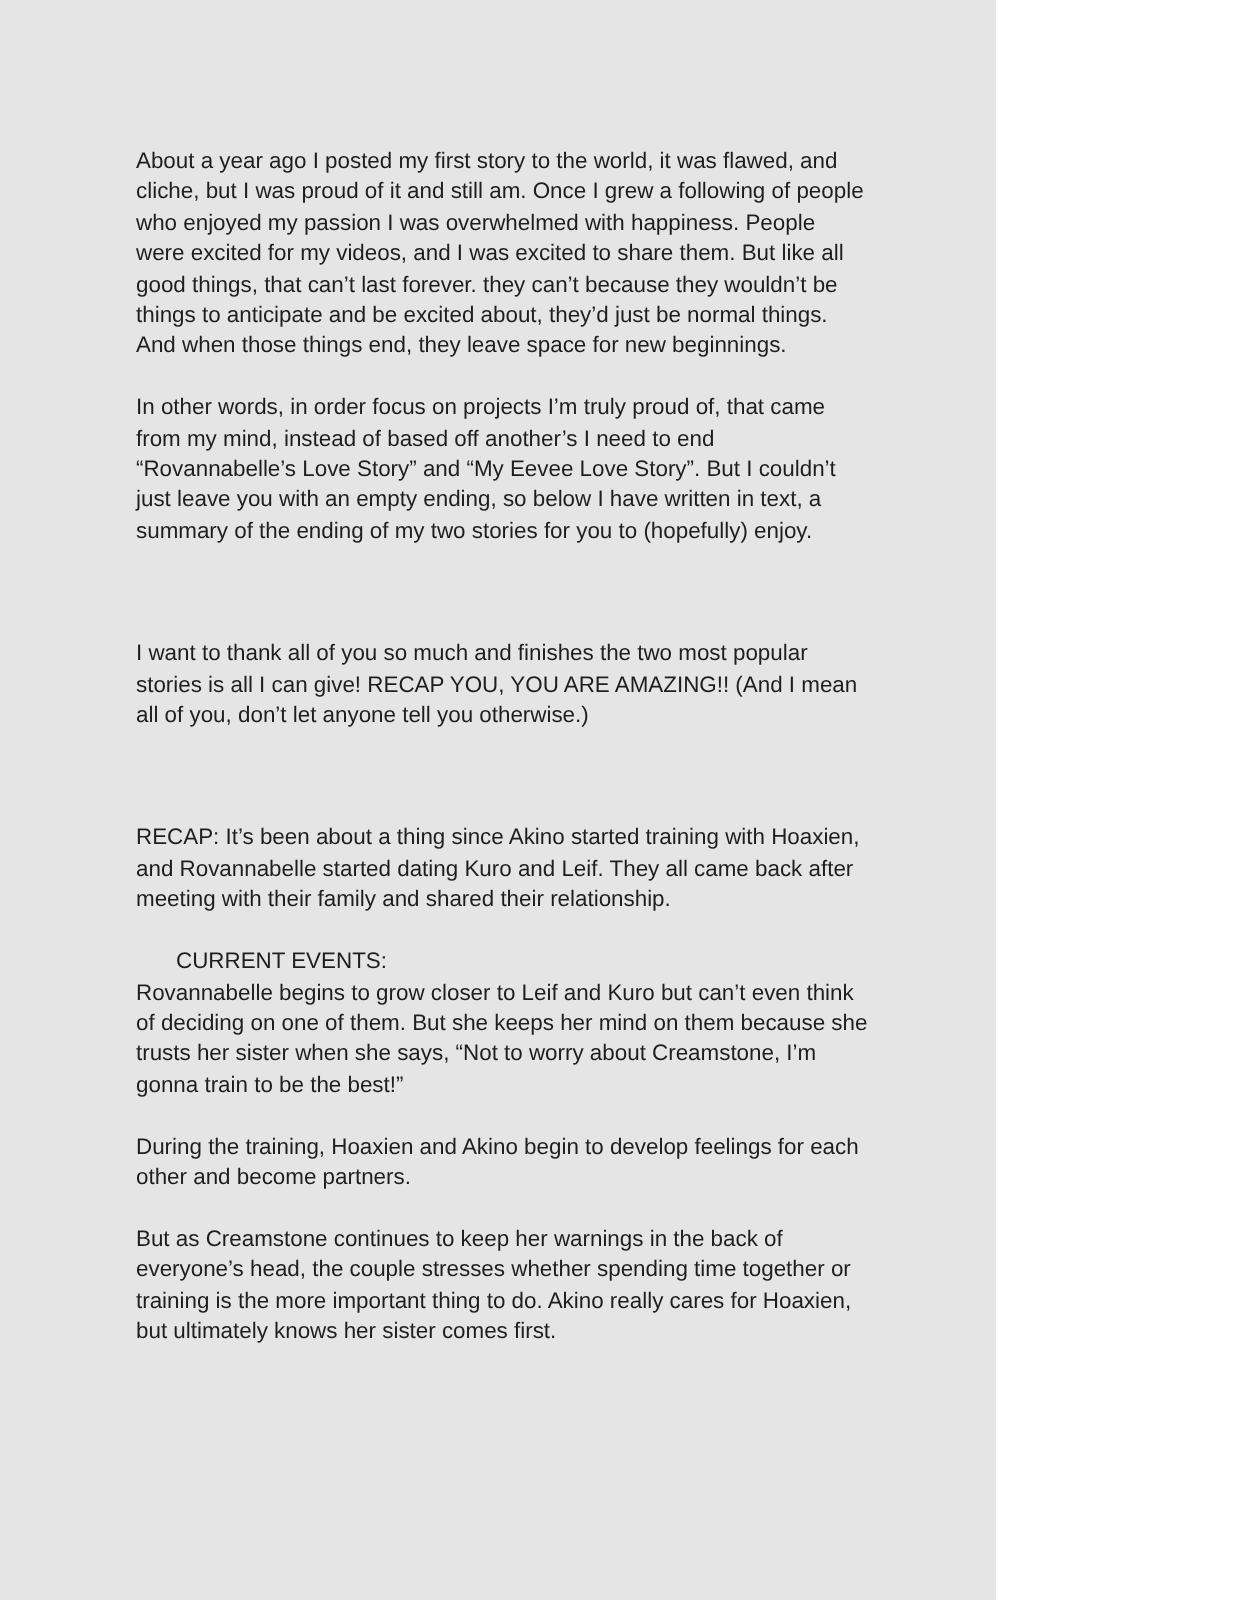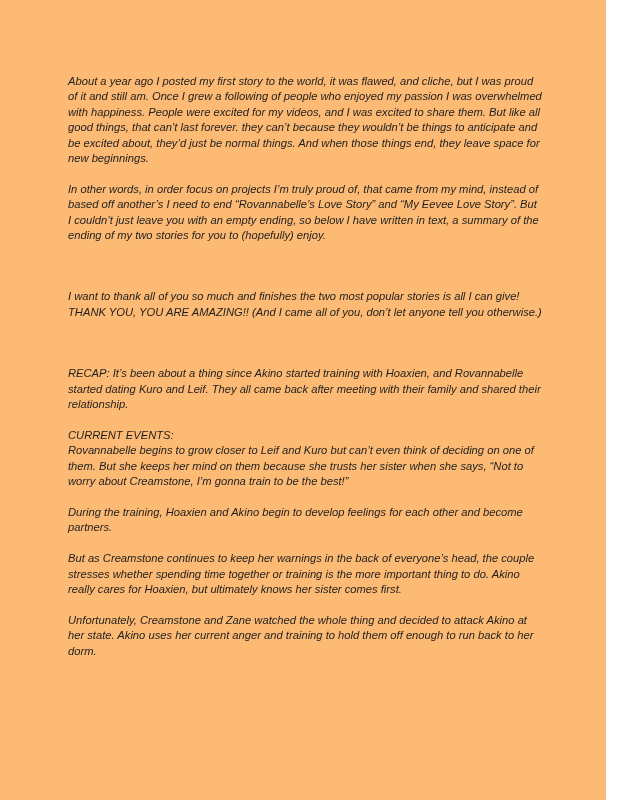--- a/index.html
+++ b/index.html
@@ -4,57 +4,55 @@
 <style>
   * { margin: 0; padding: 0; box-sizing: border-box; }
   html, body { background: #ffffff; }
   body {
     width: 618px;
     height: 800px;
     overflow: hidden;
     position: relative;
   }
   .page {
-    width: 606px;
+    width: 498px;
     height: 800px;
-    background: #fdba74;
-    font-style: italic;
+    background: #e5e5e5;
   }
   .doc-content {
     padding: 74px 64px 0 68px;
     font-family: "Liberation Sans", "DejaVu Sans", sans-serif;
     font-size: 11.2px;
     line-height: 15.4px;
     color: #1e1e1e;
     -webkit-font-smoothing: antialiased;
   }
   .para { margin: 0 0 15.4px 0; }
   .para.gap-large { margin-bottom: 46px; }
-  .para.gap-none { margin-bottom: 0; }
+  .para.gap-none { margin-bottom: 0; margin-left: 20px; }
 </style>
 </head>
 <body>
 
 <div class="page">
   <div class="doc-content">
 
     <p class="para">About a year ago I posted my first story to the world, it was flawed, and cliche, but I was proud of it and still am. Once I grew a following of people who enjoyed my passion I was overwhelmed with happiness. People were excited for my videos, and I was excited to share them. But like all good things, that can’t last forever. they can’t because they wouldn’t be things to anticipate and be excited about, they’d just be normal things. And when those things end, they leave space for new beginnings.</p>
 
     <p class="para gap-large">In other words, in order focus on projects I’m truly proud of, that came from my mind, instead of based off another’s I need to end “Rovannabelle’s Love Story” and “My Eevee Love Story”. But I couldn’t just leave you with an empty ending, so below I have written in text, a summary of the ending of my two stories for you to (hopefully) enjoy.</p>
 
-    <p class="para gap-large">I want to thank all of you so much and finishes the two most popular stories is all I can give! THANK YOU, YOU ARE AMAZING!! (And I came all of you, don’t let anyone tell you otherwise.)</p>
+    <p class="para gap-large">I want to thank all of you so much and finishes the two most popular stories is all I can give! RECAP YOU, YOU ARE AMAZING!! (And I mean all of you, don’t let anyone tell you otherwise.)</p>
 
 
     <p class="para">RECAP: It’s been about a thing since Akino started training with Hoaxien, and Rovannabelle started dating Kuro and Leif. They all came back after meeting with their family and shared their relationship.</p>
 
     <p class="para gap-none">CURRENT EVENTS:</p>
 
     <p class="para">Rovannabelle begins to grow closer to Leif and Kuro but can’t even think of deciding on one of them. But she keeps her mind on them because she trusts her sister when she says, “Not to worry about Creamstone, I’m gonna train to be the best!”</p>
 
     <p class="para">During the training, Hoaxien and Akino begin to develop feelings for each other and become partners.</p>
 
     <p class="para">But as Creamstone continues to keep her warnings in the back of everyone’s head, the couple stresses whether spending time together or training is the more important thing to do. Akino really cares for Hoaxien, but ultimately knows her sister comes first.</p>
 
 
-    <p class="para gap-none">Unfortunately, Creamstone and Zane watched the whole thing and decided to attack Akino at her state. Akino uses her current anger and training to hold them off enough to run back to her dorm.</p>
 
   </div>
 </div>
 
 </body></html>

